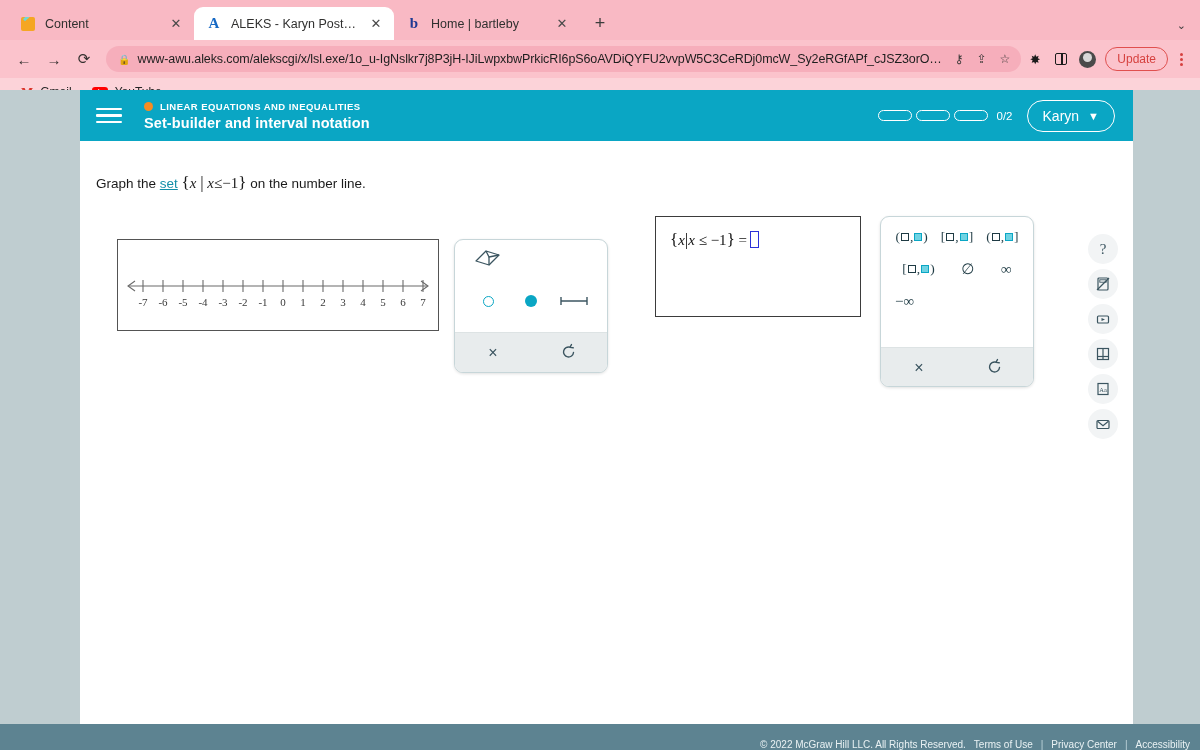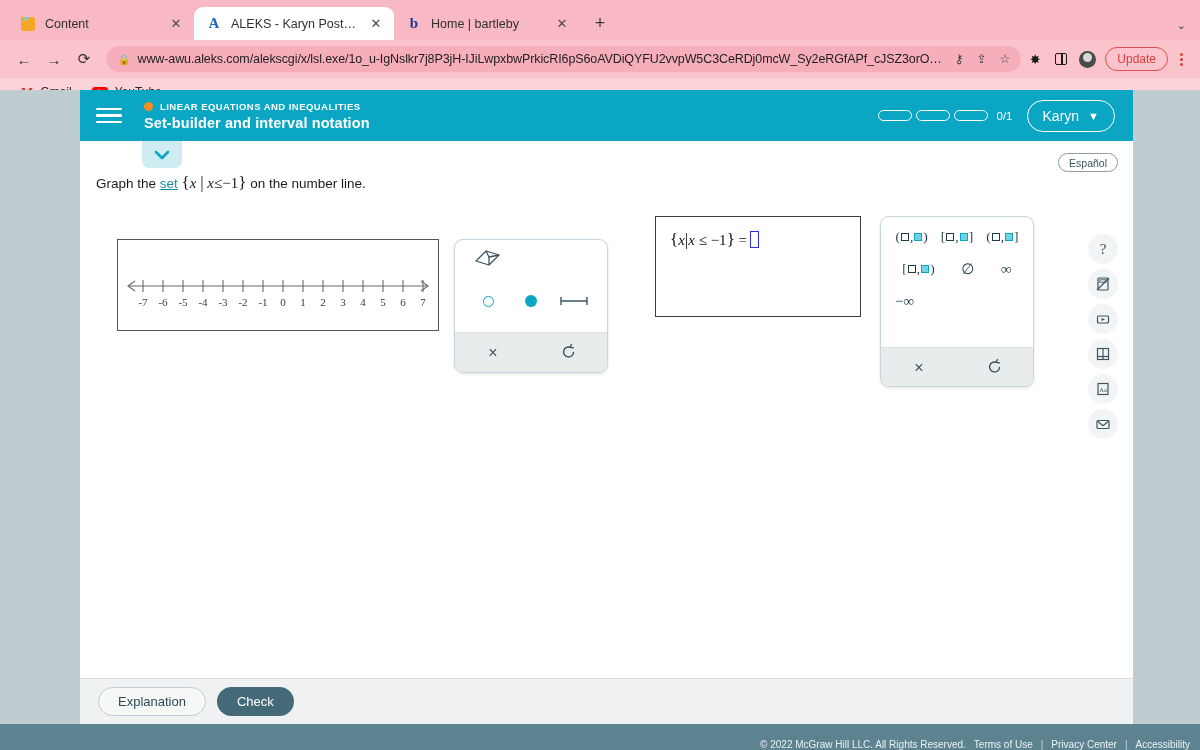--- a/index.html
+++ b/index.html
@@ -320,37 +320,29 @@
           </div>
           <div class="hd-title">Set-builder and interval notation</div>
         </div>
         <div class="hd-right">
           <div class="progress">
             <div class="pbars">
               <span class="pbar"></span>
               <span class="pbar"></span>
               <span class="pbar"></span>
             </div>
-            <span class="pcount">0/1</span>
+            <span class="pcount">0/2</span>
           </div>
           <div class="user-btn">
             <span>Karyn</span>
             <span class="user-caret">▼</span>
           </div>
         </div>
       </div>
 
-      <div class="sub-row">
-        <div class="chev-tab">
-          <svg width="16" height="10" viewBox="0 0 16 10">
-            <polyline points="2,2 8,8 14,2" fill="none" stroke="#0aa6c4" stroke-width="2.6" stroke-linecap="round" stroke-linejoin="round"></polyline>
-          </svg>
-        </div>
-        <div class="espanol">Español</div>
-      </div>
 
       <div class="qtext">
         <div>
           <span>Graph the </span><a class="lnk">set</a>
           <span class="brace">{</span><span class="mathi">x</span>
           <span class="brace">|</span>
           <span class="mathi">x</span><span class="mathn">≤</span><span class="mathn">−1</span><span class="brace">}</span><span> on the number line.</span>
         </div>
       </div>
 
@@ -512,24 +504,20 @@
           </svg>
         </div>
         <div class="rail-btn">
           <svg width="16" height="16" viewBox="0 0 16 16">
             <rect x="2" y="4.5" width="12" height="8" rx="1" fill="none" stroke="#3b5560" stroke-width="1.2"></rect>
             <polyline points="2.6,5.3 8,9.8 13.4,5.3" fill="none" stroke="#3b5560" stroke-width="1.2"></polyline>
           </svg>
         </div>
       </div>
 
-      <div class="act-bar">
-        <div class="btn-expl">Explanation</div>
-        <div class="btn-check">Check</div>
-      </div>
     </div>
 
     <div class="full-copy"></div>
     <div class="copy-bar">
       <span>© 2022 McGraw Hill LLC. All Rights Reserved.</span>
       <a>Terms of Use</a>
       <span class="copy-sep">|</span>
       <a>Privacy Center</a>
       <span class="copy-sep">|</span>
       <a>Accessibility</a>

